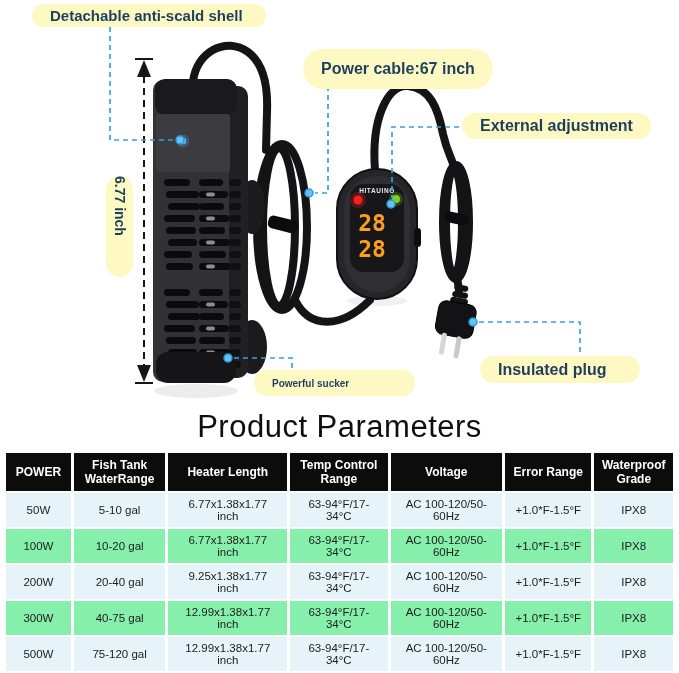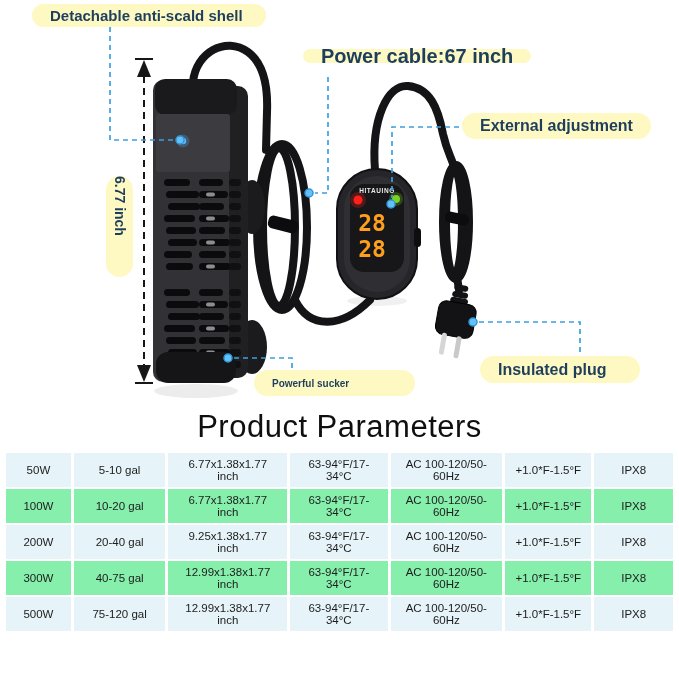--- a/index.html
+++ b/index.html
@@ -8,21 +8,21 @@
     font-family:"Liberation Sans",sans-serif;
   }
   .hero{position:absolute;left:0;top:0;width:679px;height:405px;}
   .hero svg{position:absolute;left:0;top:0;}
   .pill{
     position:absolute;display:inline-flex;align-items:center;justify-content:flex-start;
     background:#fef9c3;color:#1d3e5c;border-radius:999px;
     font-weight:600;white-space:nowrap;padding:0 18px;box-sizing:border-box;
   }
   .pill-shell{left:32px;top:4px;height:23px;font-size:15px;min-width:234px;}
-  .pill-power{left:303px;top:49px;height:14px;font-size:20px;min-width:180px;}
+  .pill-power{left:303px;top:49px;height:40px;font-size:16px;min-width:180px;}
   .pill-external{left:462px;top:113px;height:26px;font-size:16px;min-width:185px;}
   .pill-sucker{left:254px;top:370px;height:26px;font-size:10px;min-width:161px;}
   .pill-plug{left:480px;top:356px;height:27px;font-size:16px;min-width:160px;}
   .pill-height{
     left:106px;top:176px;width:27px;height:101px;padding:0;border-radius:14px;
     font-size:14px;writing-mode:vertical-rl;font-weight:600;
   }
   .section-title{
     position:absolute;left:0;top:405px;width:679px;height:44px;
     display:flex;align-items:center;justify-content:center;
@@ -205,20 +205,32 @@
       <colgroup>
         <col style="width:10.0%">
           <col style="width:14.1%">
           <col style="width:18.3%">
         <col style="width:15.0%">
           <col style="width:17.2%">
           <col style="width:13.3%">
         <col style="width:12.1%">
       </colgroup>
       <tbody>
+          <tr>
+        <th>POWER</th>
+        <th>Fish Tank
+WaterRange</th>
+        <th>Heater Length</th>
+        <th>Temp Control
+Range</th>
+        <th>Voltage</th>
+        <th>Error Range</th>
+        <th>Waterproof
+Grade</th>
+      </tr>
       <tr class="light">
         <td>50W</td>
         <td>5-10 gal</td>
         <td>6.77x1.38x1.77 inch</td>
         <td>63-94°F/17-34°C</td>
         <td>AC 100-120/50-60Hz</td>
         <td>+1.0*F-1.5°F</td>
         <td>IPX8</td>
       </tr>
       <tr class="dark">

